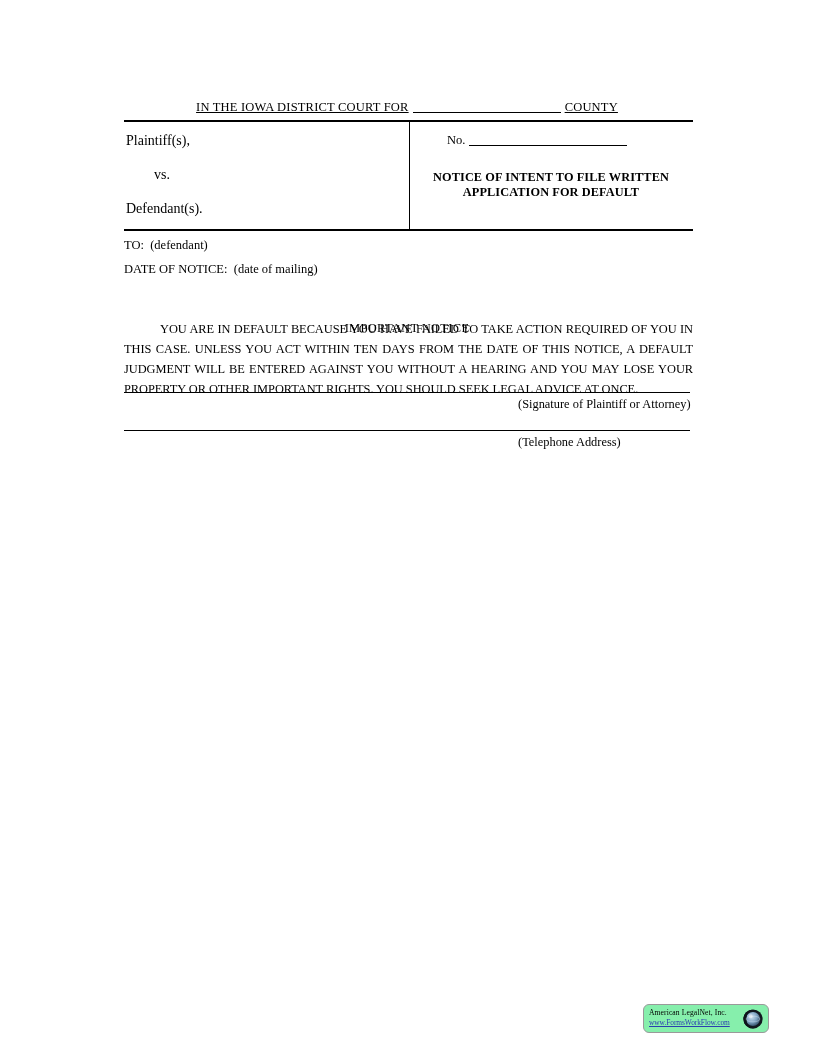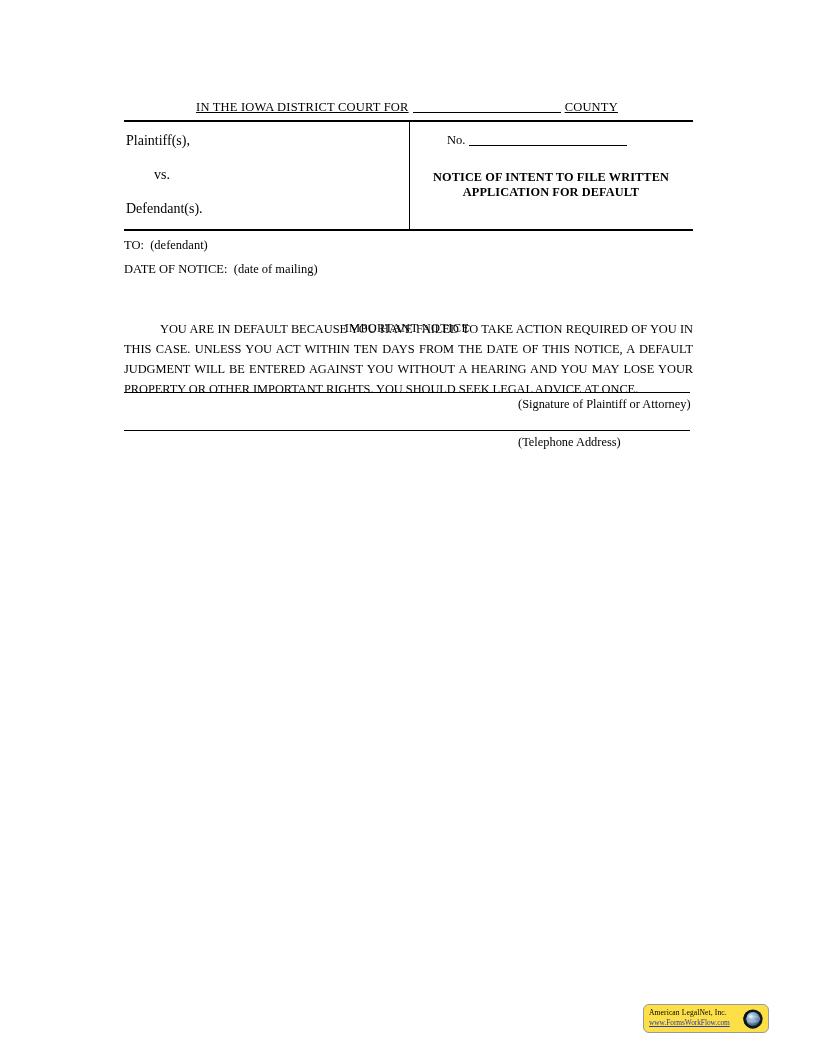--- a/index.html
+++ b/index.html
@@ -186,21 +186,21 @@
 
   
   .footer-badge {
     position: absolute;
     left: 643px;
     top: 1004px;
     width: 126px;
     height: 29px;
     border: 1.2px solid #9a9a9a;
     border-radius: 6px;
-    background: #fde047;
+    background: #86efac;
     box-sizing: border-box;
     overflow: hidden;
   }
   .badge-text {
     position: absolute;
     left: 5px;
     top: 3px;
     width: 93px;
   }
   .badge-company {

